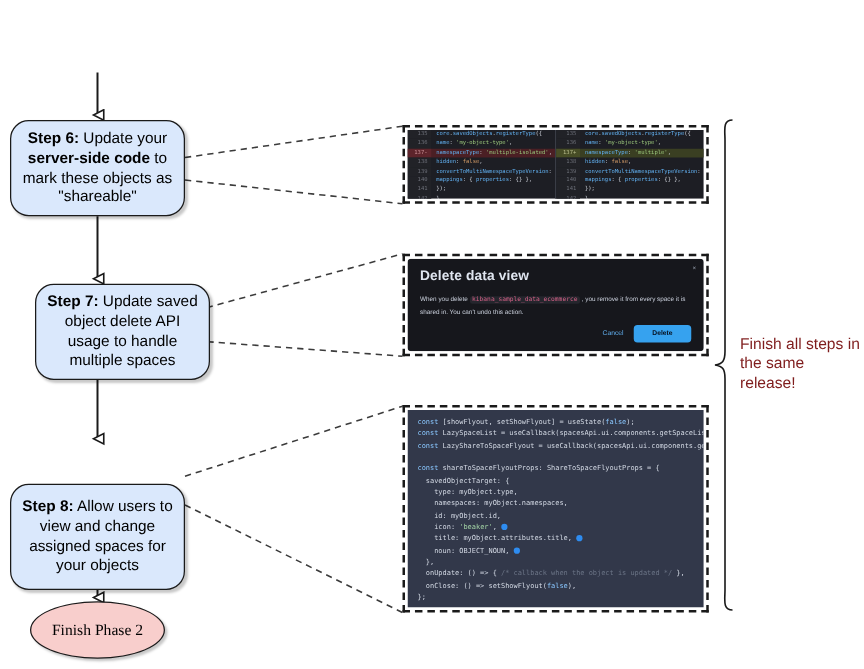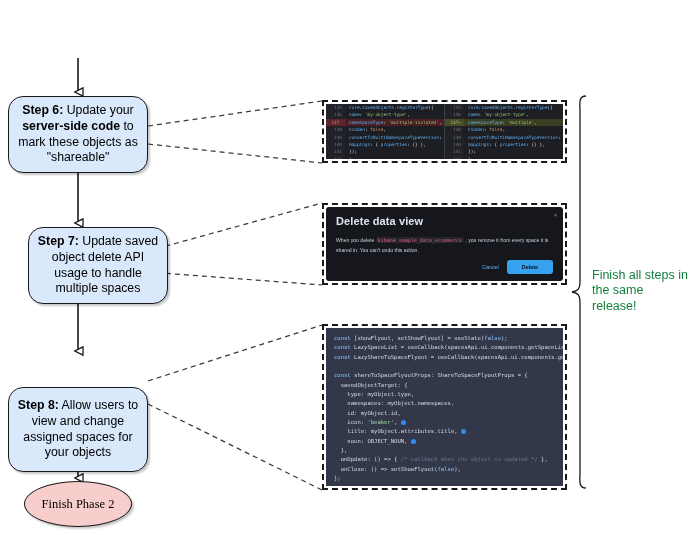--- a/index.html
+++ b/index.html
@@ -55,21 +55,21 @@
 
   
   .bigcode{width:100%;height:100%;background:#32384a;padding:6px 0 4px 8px;
            box-sizing:border-box;overflow:hidden;}
   .bline{font-family:"DejaVu Sans Mono",monospace;font-size:5.55px;line-height:9.35px;
          white-space:pre;color:#d3d9e4;}
   .bk{color:#8ac7ff;}.bs{color:#a5d6a7;}.bc{color:#6b7486;}.binfo{display:inline-block;width:5px;height:5px;border-radius:50%;
       background:#2e8cf0;vertical-align:-1px;}
 
   
-  .brace-label{position:absolute;font-size:12.5px;line-height:1.22;color:#15803d;}
+  .brace-label{position:absolute;font-size:12.5px;line-height:1.22;color:#7f1d1d;}
 </style>
 </head>
 <body>
 
 <div class="stage">
 
   <svg class="wires" viewBox="0 0 691 535">
     <defs>
       <marker id="hollow" markerWidth="12" markerHeight="12" refX="5.2" refY="6" orient="auto" markerUnits="userSpaceOnUse">
         <path d="M1,1 L9.4,1 L5.2,9.2 Z" fill="#ffffff" stroke="#1a1a1a" stroke-width="1.3"></path>

